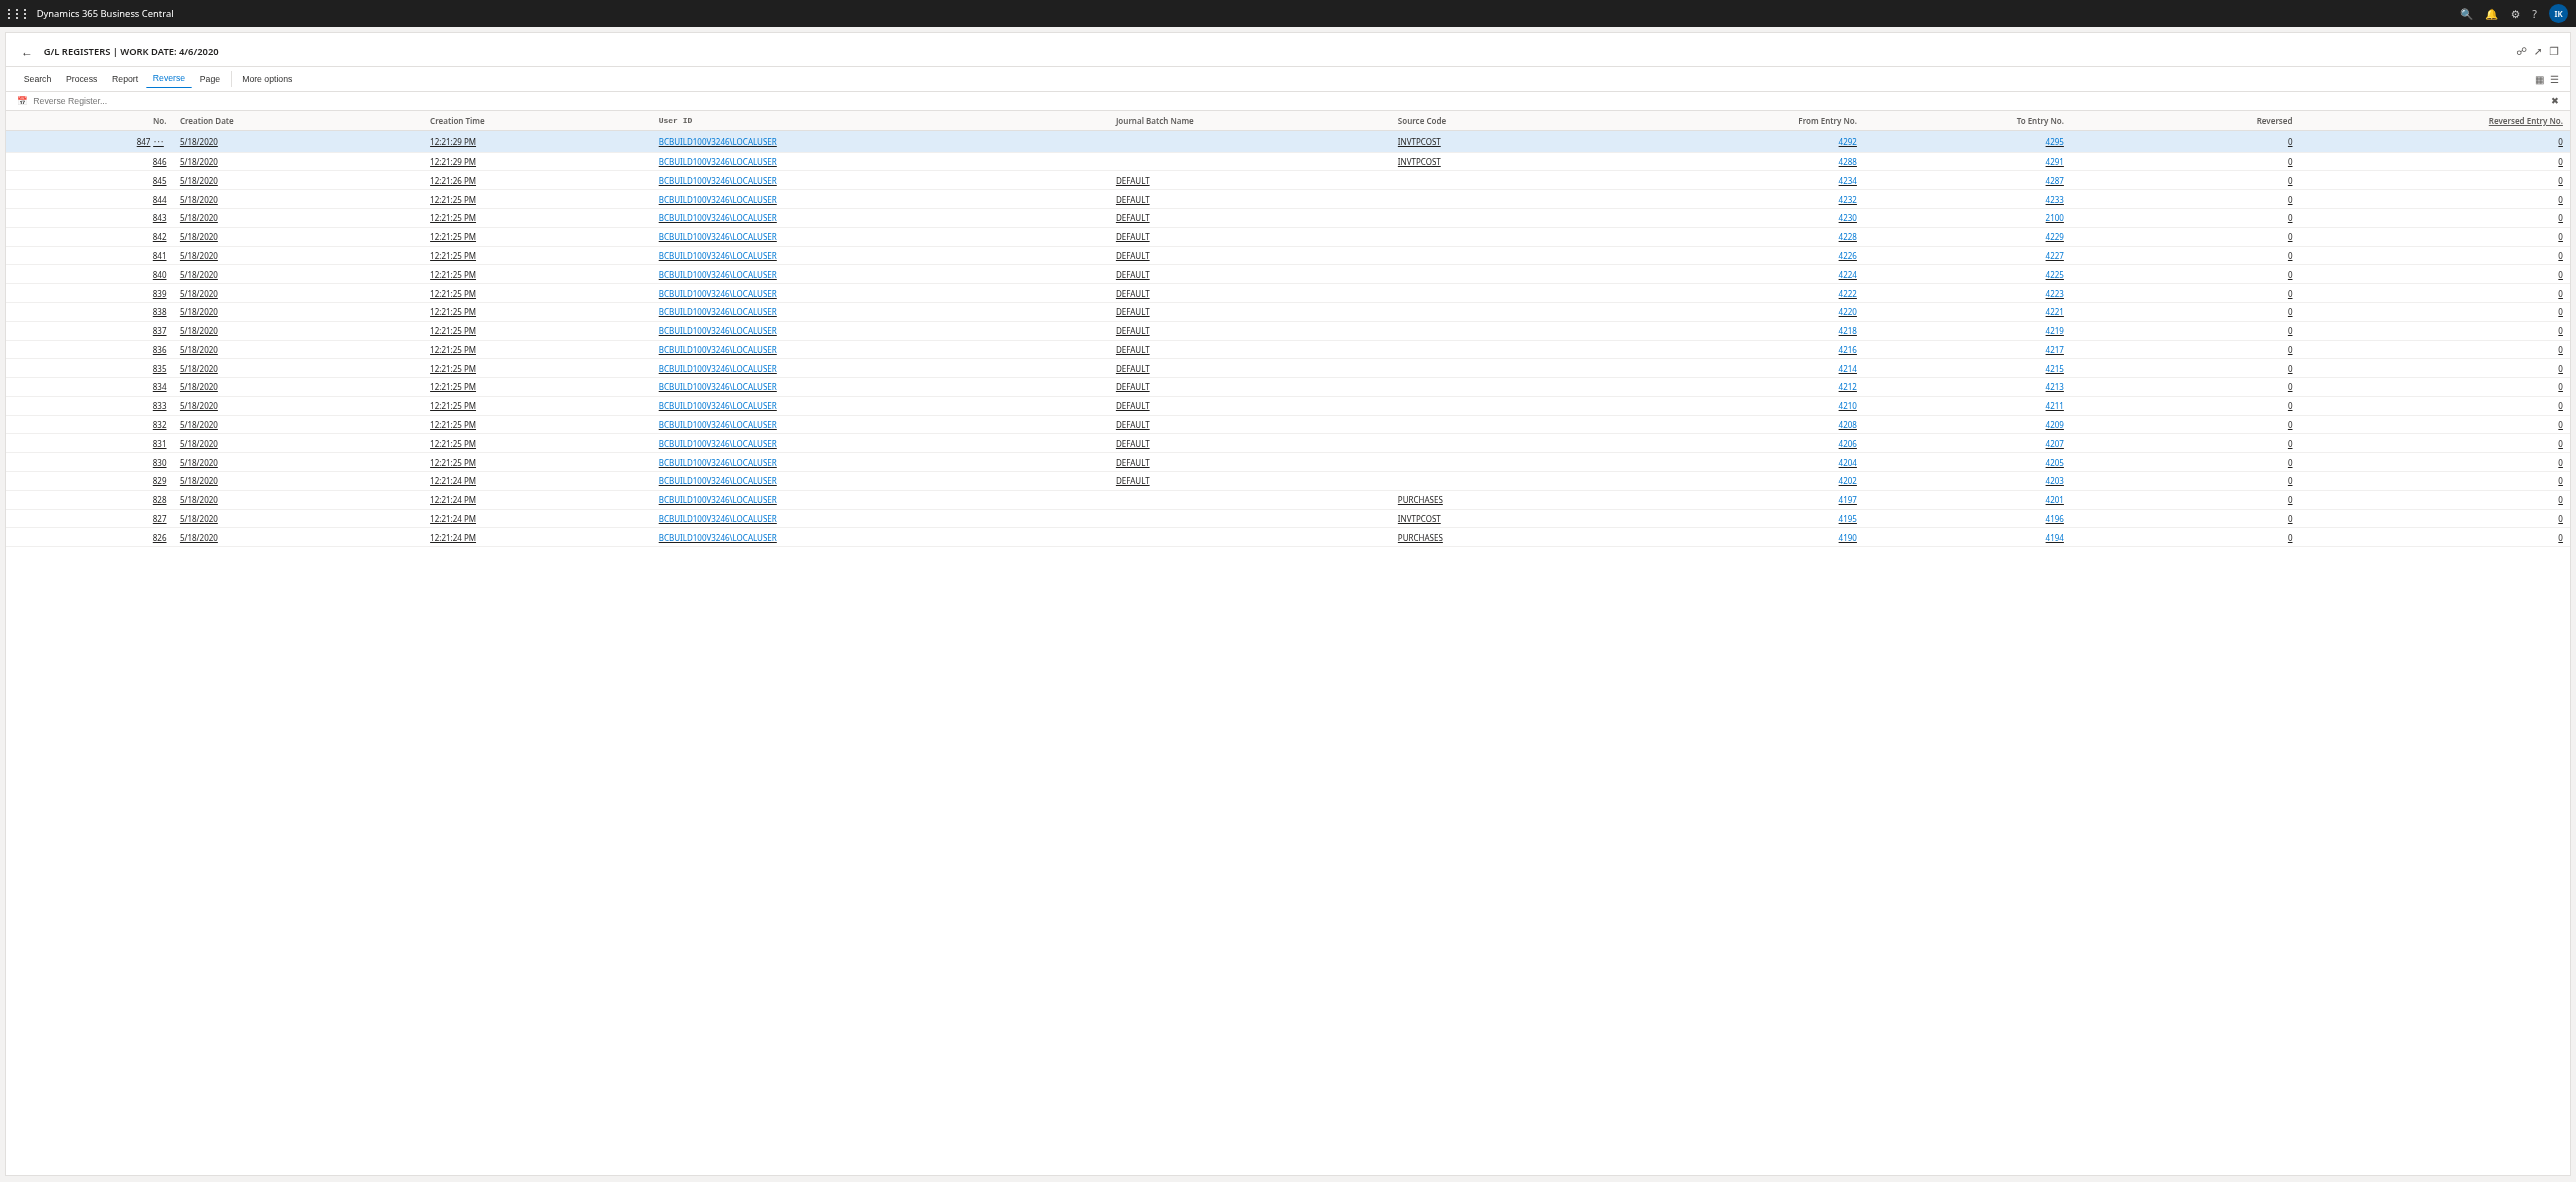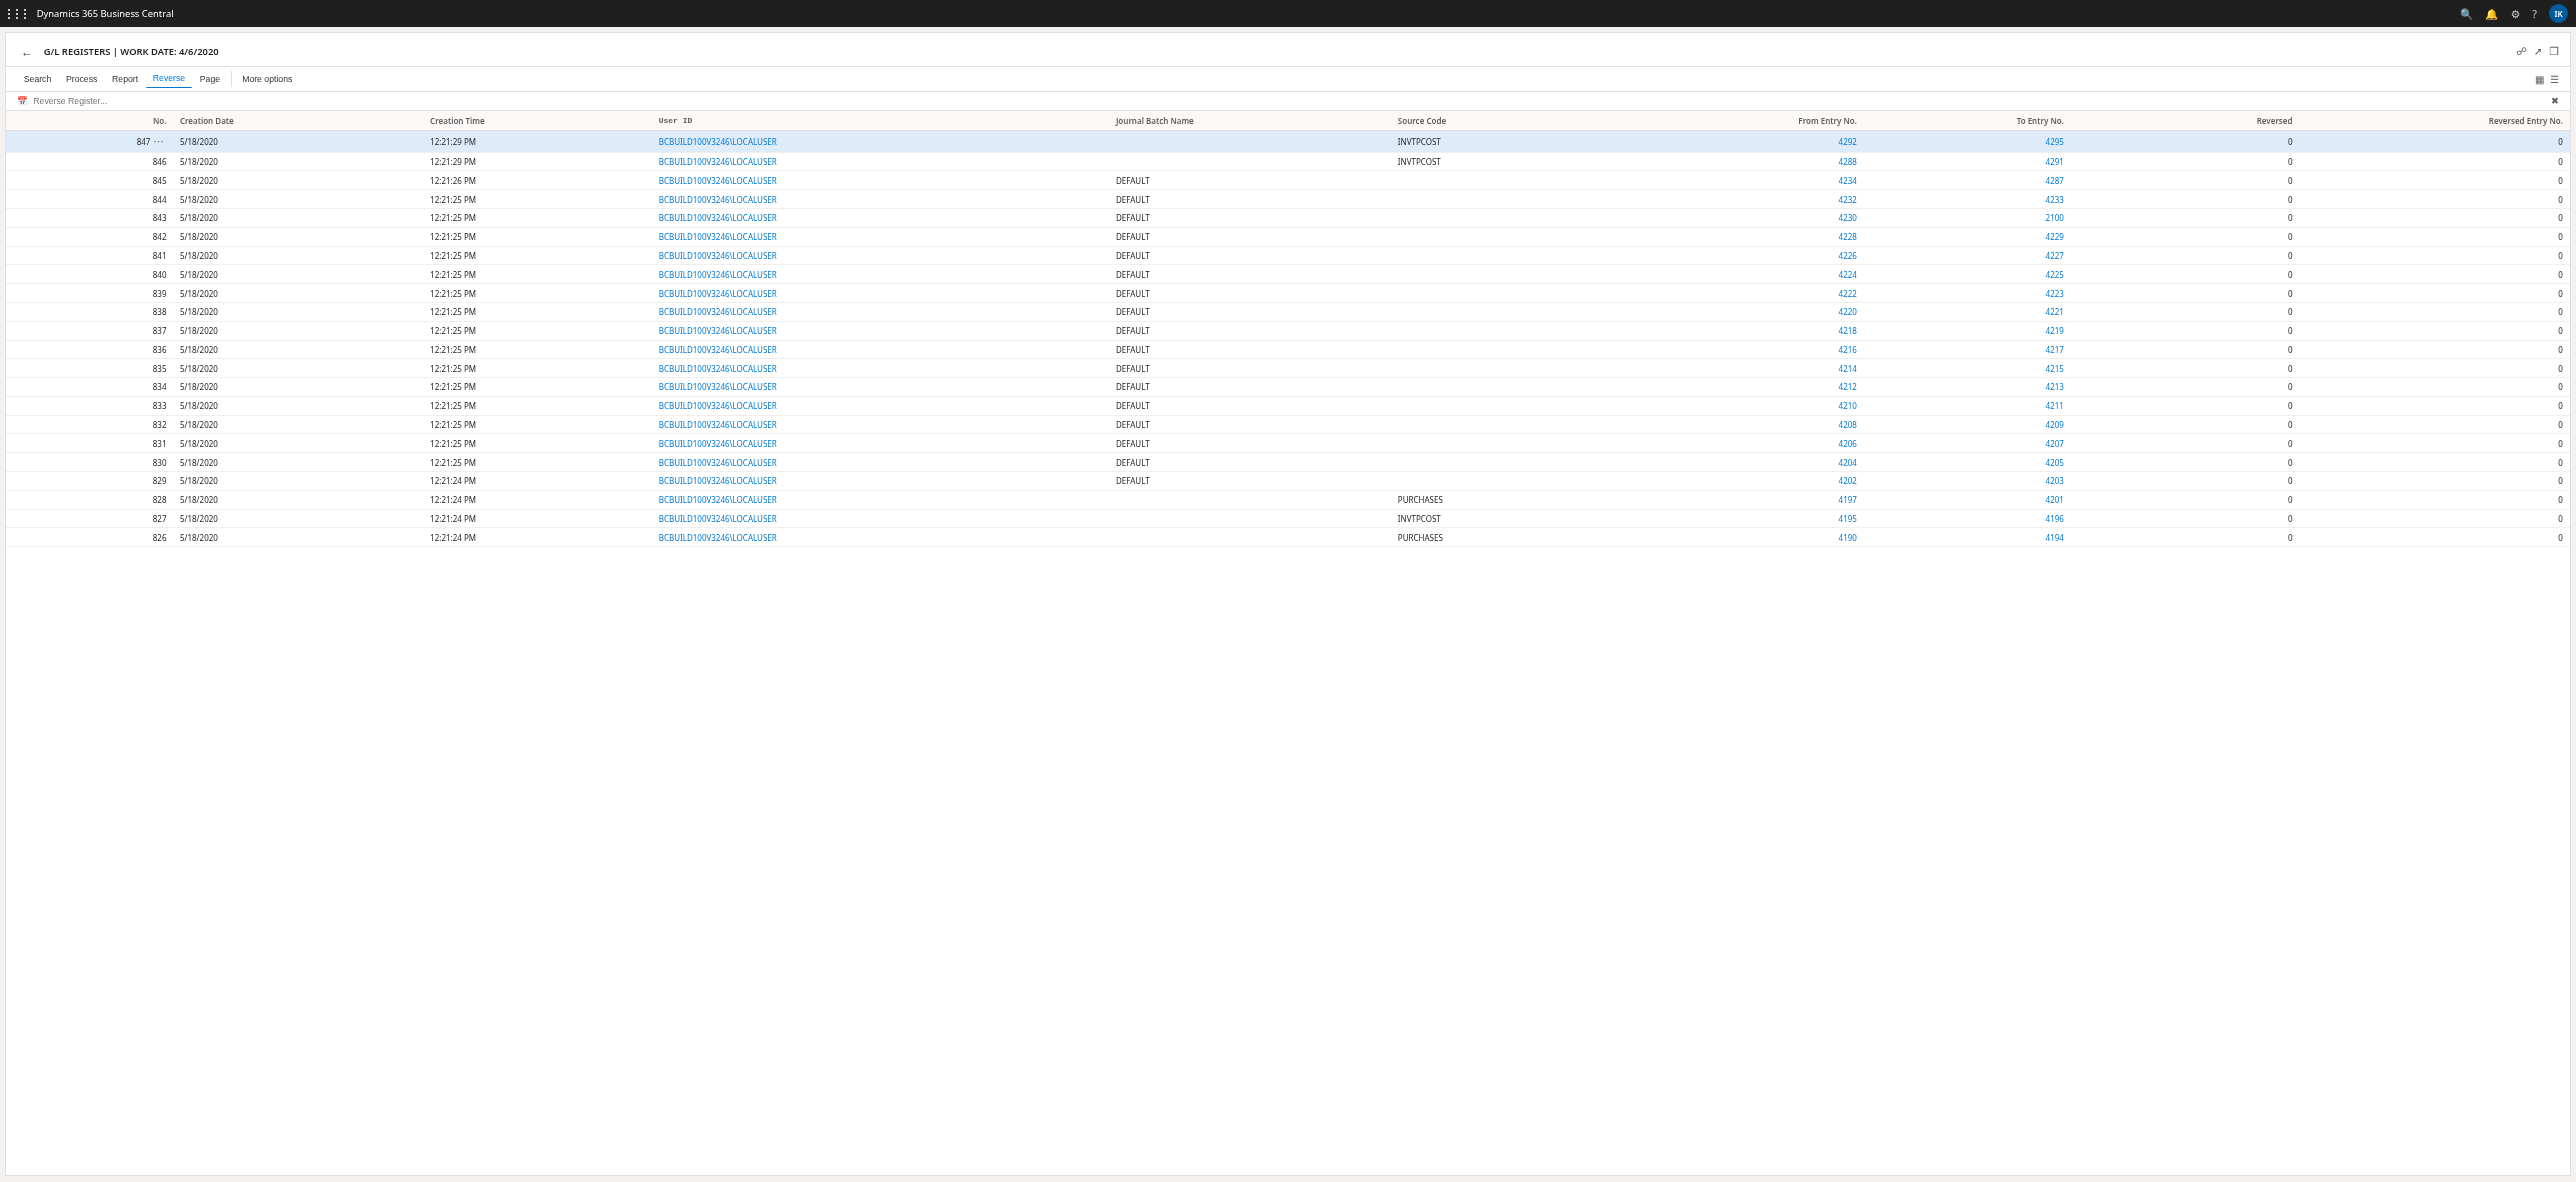--- a/index.html
+++ b/index.html
@@ -187,20 +187,21 @@
       font-weight: 600;
       color: #605e5c;
       white-space: nowrap;
       position: sticky;
       top: 0;
       z-index: 2;
     }
     thead th.right { text-align: right; }
     tbody tr {
       border-bottom: 0.7px solid #f0efee;
+      text-decoration: underline;
     }
     tbody tr.selected {
       background: #deecf9;
     }
     tbody td {
       padding: 3.4px 6.7px;
       font-size: 8px;
       color: #201f1e;
       white-space: nowrap;
     }
@@ -219,21 +220,21 @@
     }
     .col-no { width: 54px; }
     .col-date { width: 81px; }
     .col-time { width: 74px; }
     .col-user { width: 148px; font-family: Liberation Mono, monospace; }
     .col-source { width: 81px; }
     .col-jtype { width: 87px; }
     .col-from { width: 67px; }
     .col-to { width: 67px; }
     .col-reversed { width: 74px; }
-    .col-revno { width: 74px; }
+    .col-revno { width: 74px; text-decoration: underline; }
   </style>
 </head>
 <body>
 
 <div class="topbar">
   <div class="topbar-grid">
     <span></span>
       <span></span>
       <span></span>
     <span></span>

